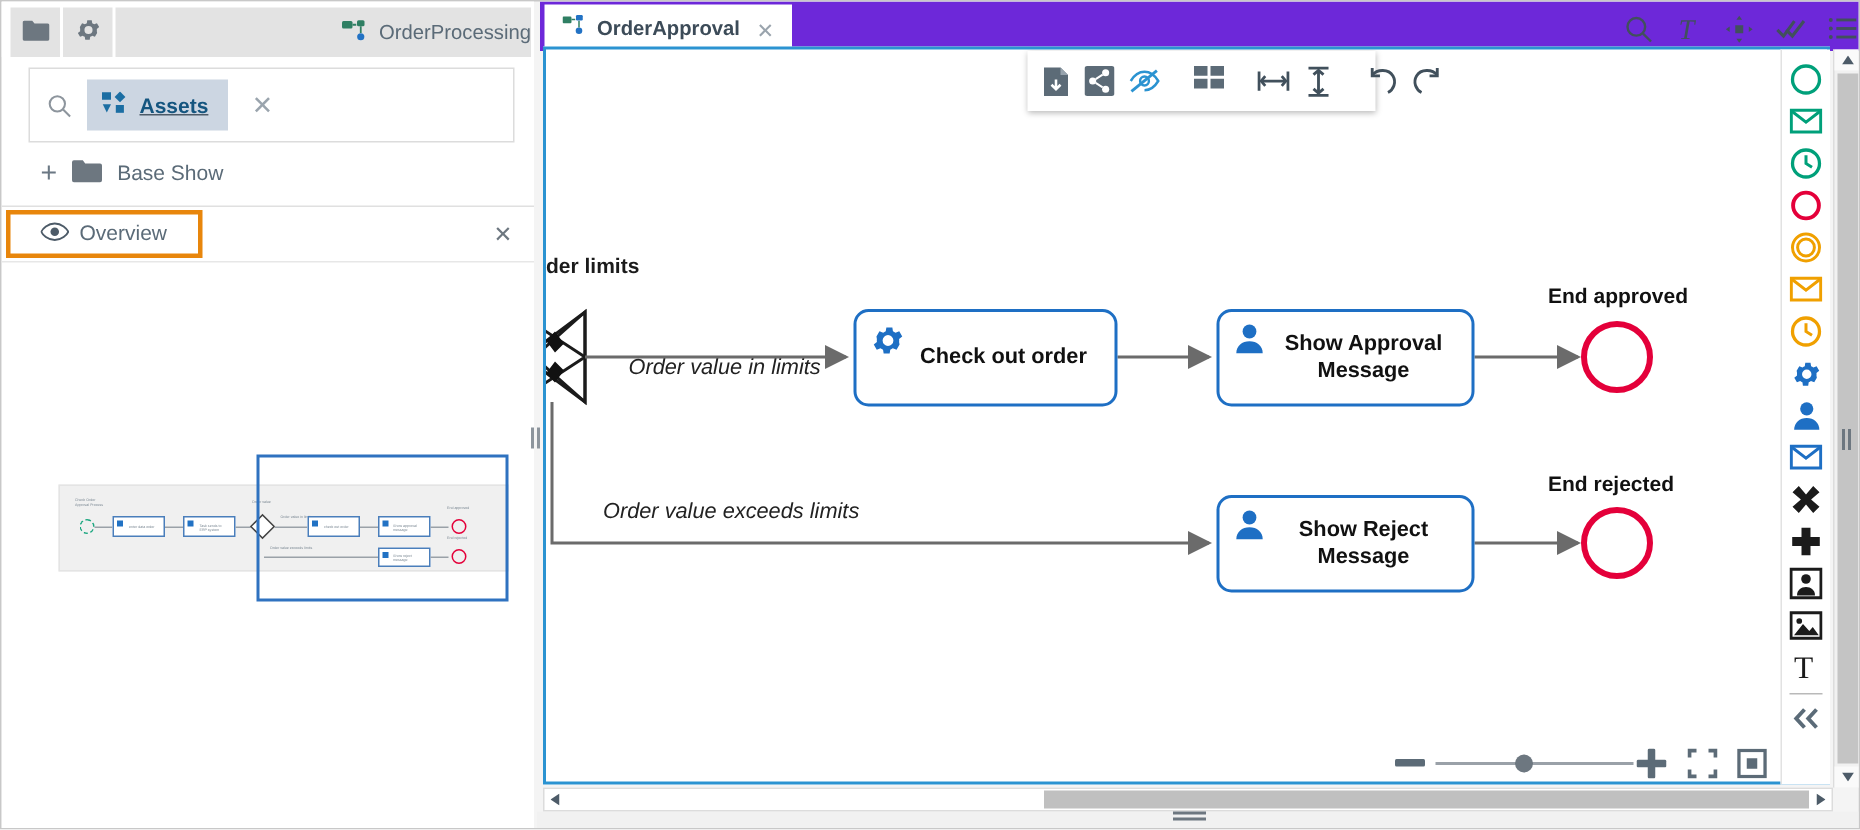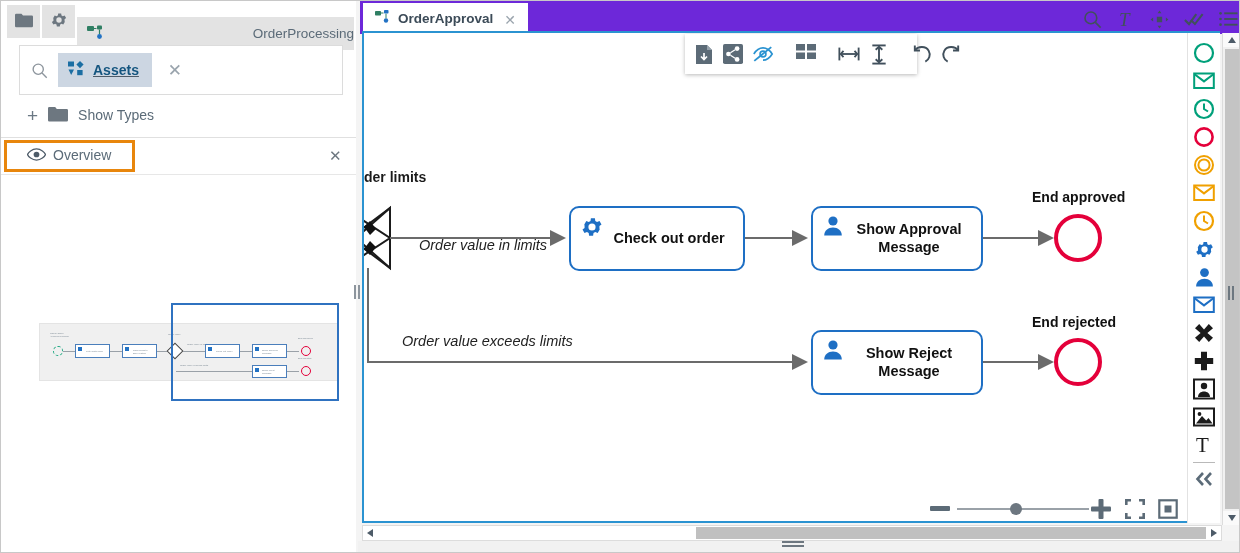--- a/index.html
+++ b/index.html
@@ -12,21 +12,21 @@
     -webkit-font-smoothing: antialiased;
   }
   .app { position:relative; width:1240px; height:553px; background:#f4f4f4; border:1px solid #c8c8c8; overflow:hidden; }
 
   
   .left-panel { position:absolute; left:0; top:0; width:355px; height:553px; background:#ffffff; }
   .lp-tabbar { position:absolute; left:0; top:0; width:355px; height:37px; background:#ffffff; }
   .lp-tab { position:absolute; top:4px; height:33px; background:#e3e3e3; display:flex; align-items:center; justify-content:center; }
   .lp-tab.t1 { left:6px; width:33px; }
   .lp-tab.t2 { left:41px; width:33px; }
-  .lp-tab.t3 { left:76px; width:277px; justify-content:space-between; padding-left:10px; gap:8px;margin-top:12px; }
+  .lp-tab.t3 { left:76px; width:277px; justify-content:flex-end; padding-left:10px; gap:8px; }
   .lp-tab-label { font-size:13.5px; color:#5b6b78; white-space:nowrap; }
 
   .search-box { position:absolute; left:18px; top:44px; width:324px; height:50px; border:1px solid #dcdcdc; background:#fff; display:flex; align-items:center; }
   .search-icon-wrap { width:38px; display:flex; justify-content:center; align-items:center; }
   .search-input { flex:1; border:none; outline:none; font-family:"Liberation Sans", sans-serif; font-size:14px; color:#7a8691; background:transparent; }
   .search-input::placeholder { color:#808b96; }
   .assets-btn { height:34px; background:#ccd6e2; display:flex; align-items:center; gap:7px; padding:0 13px 0 10px; margin-right:6px; cursor:pointer;text-decoration:underline; }
   .assets-btn span { font-size:14px; font-weight:bold; color:#14557f; }
   .search-clear { width:34px; display:flex; align-items:center; justify-content:center; cursor:pointer; color:#9aa4ad; font-size:17px; }
 
@@ -171,21 +171,21 @@
       <div class="search-clear">✕</div>
     </div>
 
     <div class="base-types">
       <span class="bt-plus">+</span>
       <span>
         <svg width="20" height="16" viewBox="0 0 20 16">
             <path d="M0 2.2 a1.3 1.3 0 0 1 1.3 -1.3 H7.2 L8.8 3 H18.7 a1.3 1.3 0 0 1 1.3 1.3 V14.2 a1.3 1.3 0 0 1 -1.3 1.3 H1.3 A1.3 1.3 0 0 1 0 14.2 Z" fill="#6d7780"></path>
           </svg>
       </span>
-      <span class="bt-label">Show Types</span>
+      <span class="bt-label">Base Show</span>
     </div>
 
     <div class="lp-divider"></div>
 
     <div class="overview-hdr"></div>
     <div class="ov-badge"></div>
     <span class="ov-eye">
       <svg width="19" height="13" viewBox="0 0 22 14">
           <path d="M11 0.6C5.6.6 1.6 4.6.6 7c1 2.4 5 6.4 10.4 6.4S20.4 9.4 21.4 7C20.4 4.6 16.4.6 11 .6Z" fill="none" stroke="#4d5b68" stroke-width="1.5"></path>
           <circle cx="11" cy="7" r="3.3" fill="#4d5b68"></circle>

